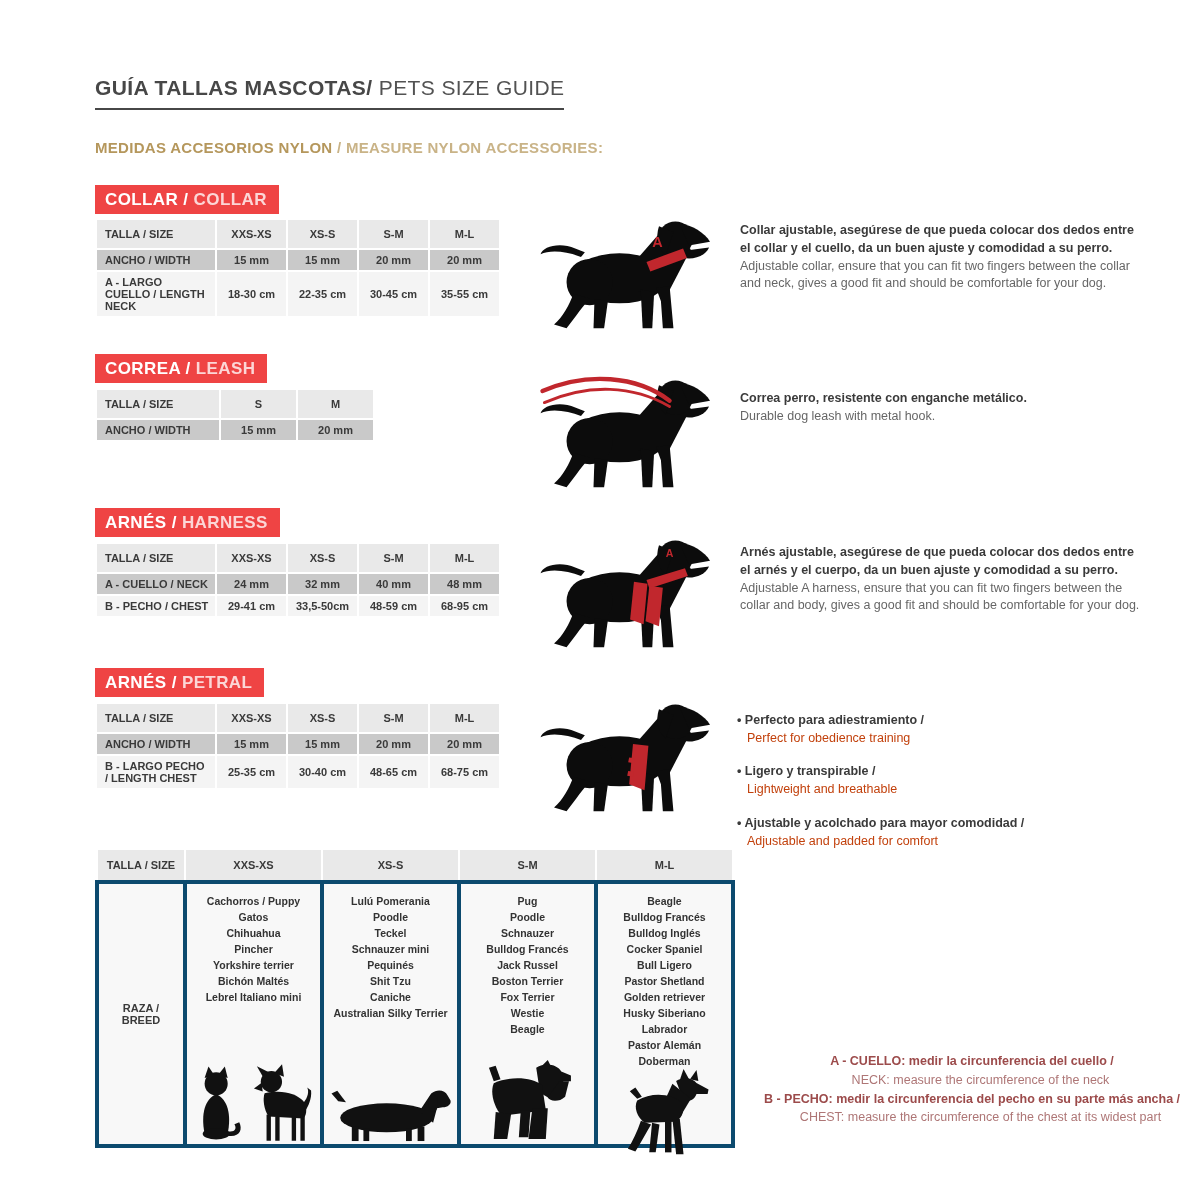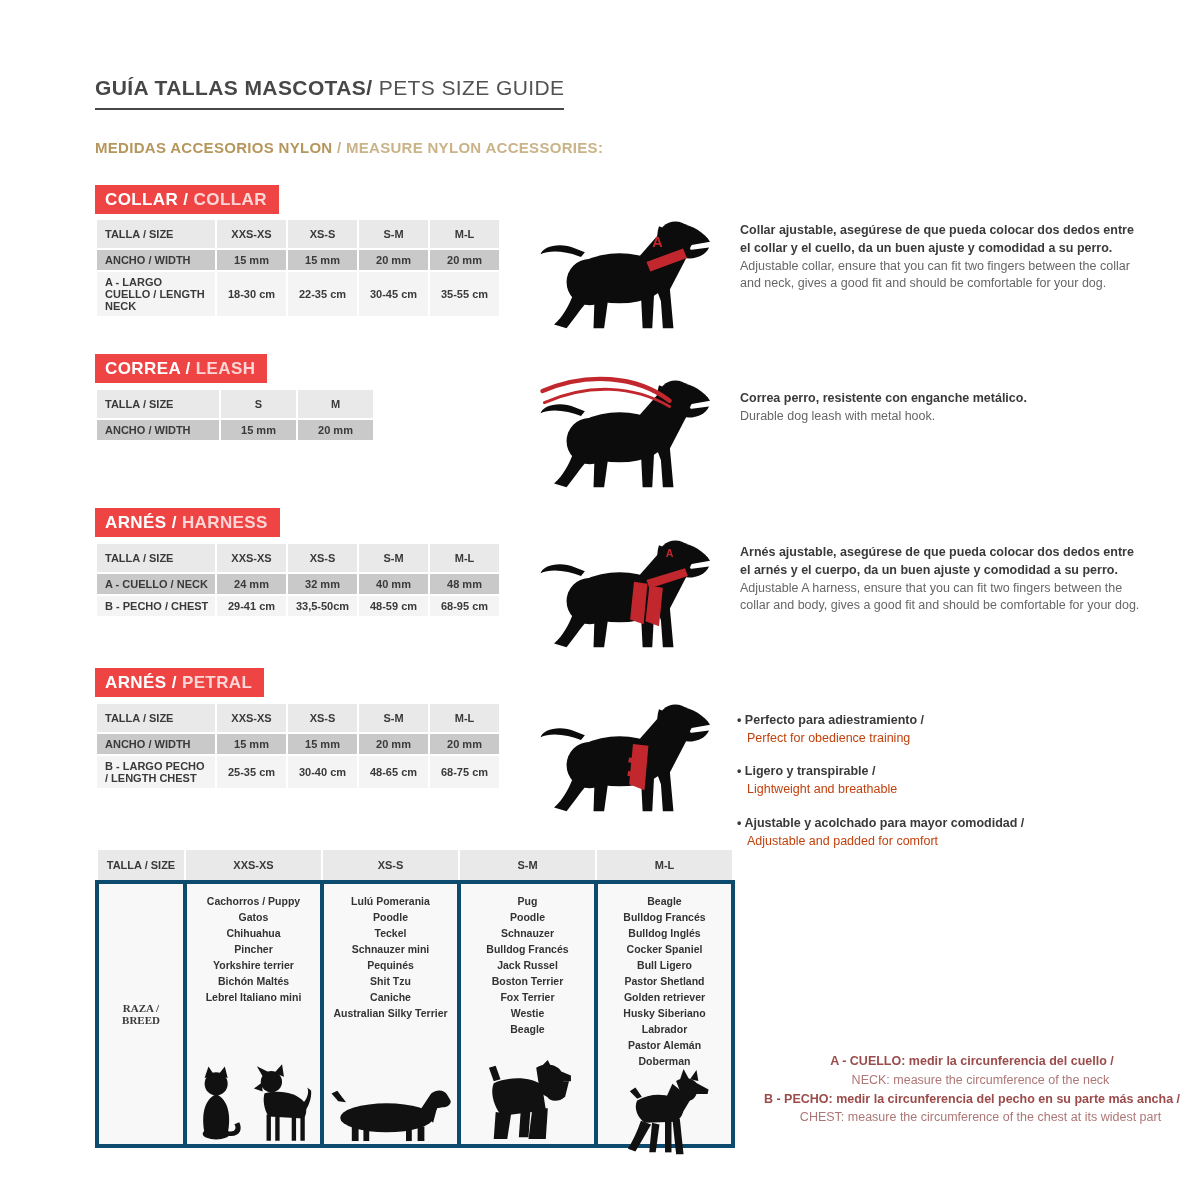--- a/index.html
+++ b/index.html
@@ -50,21 +50,21 @@
   .bullet .es::before{content:"\2022  ";}
   .bullet .en{color:#c2410c;margin-left:10px;}
 
   
   .breed-table{position:absolute;left:95px;top:848px;border-collapse:collapse;
                table-layout:fixed;font-size:10.5px;}
   .breed-table th{background:#e9e9e9;border:2px solid #fff;font-size:11px;font-weight:bold;
                   height:24px;padding:3px;}
   .breed-table td{background:#f8f8f8;border:4px solid #0c4a6e;vertical-align:top;padding:0;}
   .breed-label-cell{vertical-align:middle !important;text-align:center;font-weight:bold;font-size:11px;}
-  .breed-label-cell span{display:inline-block;width:52px;font-family:Liberation Serif, serif;}
+  .breed-label-cell span{display:inline-block;width:52px;}
   .breed-cell-inner{display:flex;flex-direction:column;justify-content:space-between;
                     align-items:center;height:248px;padding:10px 2px 2px;}
   .breed-list{font-weight:bold;line-height:1.52;text-align:center;color:#333;}
   .animals{display:flex;align-items:flex-end;gap:8px;}
 
   
   .notes{position:absolute;left:755px;top:1052px;width:434px;font-size:12.5px;line-height:1.5;color:#9c4b4b;text-align:center;}
   .note .es{font-weight:bold;}
   .note .en{margin-left:17px;color:#ae7676;}
 </style>

